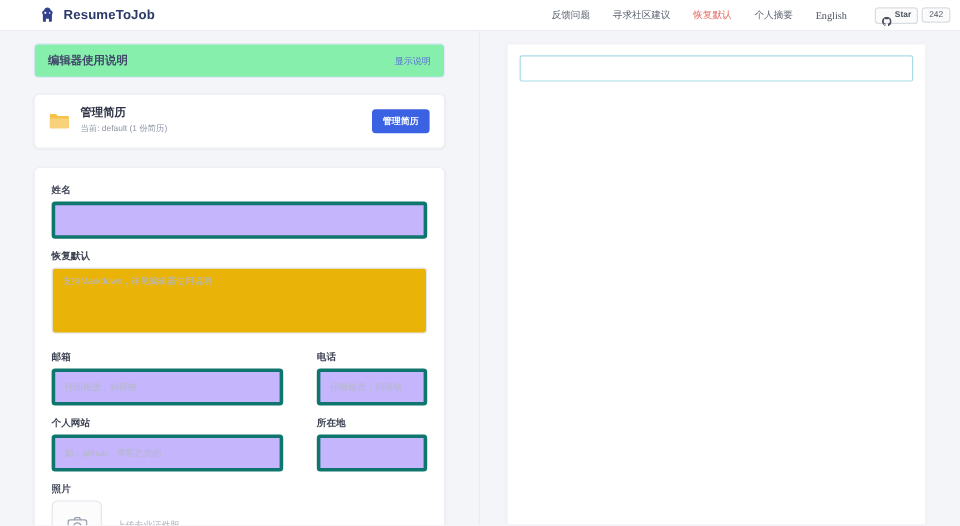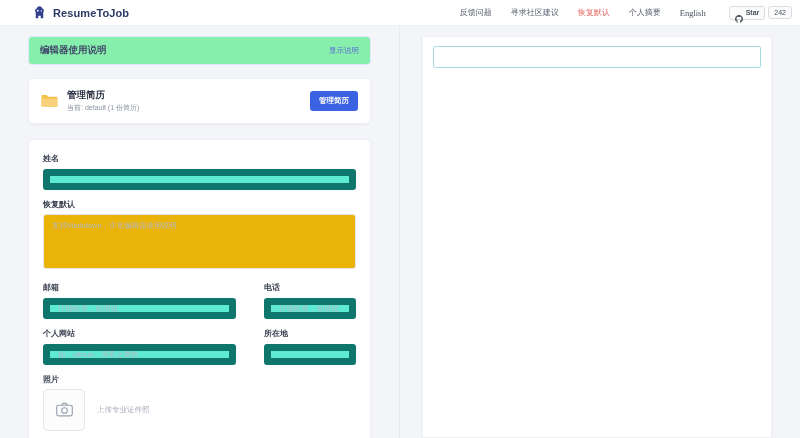--- a/index.html
+++ b/index.html
@@ -97,23 +97,23 @@
   }
 
   
   .form-card { padding: 13px 14px 16px 14px; }
   .field { margin-bottom: 9px; }
   .flabel {
     display: block; font-size: 8px; color: #3b4152;
     font-weight: bold; margin-bottom: 4px;
   }
   .inp {
-    width: 100%; height: 21px;
-    border: 7px solid #0f766e; border-radius: 3px;
-    background: #5eead4; font-size: 7.5px; color: #3b4152;
+    width: 100%; height: 31px;
+    border: 3px solid #0f766e; border-radius: 3px;
+    background: #c4b5fd; font-size: 7.5px; color: #3b4152;
     padding: 0 8px;
     font-family: "Liberation Sans", sans-serif;
   }
   .inp::placeholder { color: #b4b9c4; }
   .ta {
     width: 100%; height: 55px;
     border: 1px solid #e3e6ec; border-radius: 3px;
     background: #eab308; font-size: 7.5px; color: #3b4152;
     padding: 6px 8px; resize: none;
     font-family: "Liberation Sans", sans-serif;

